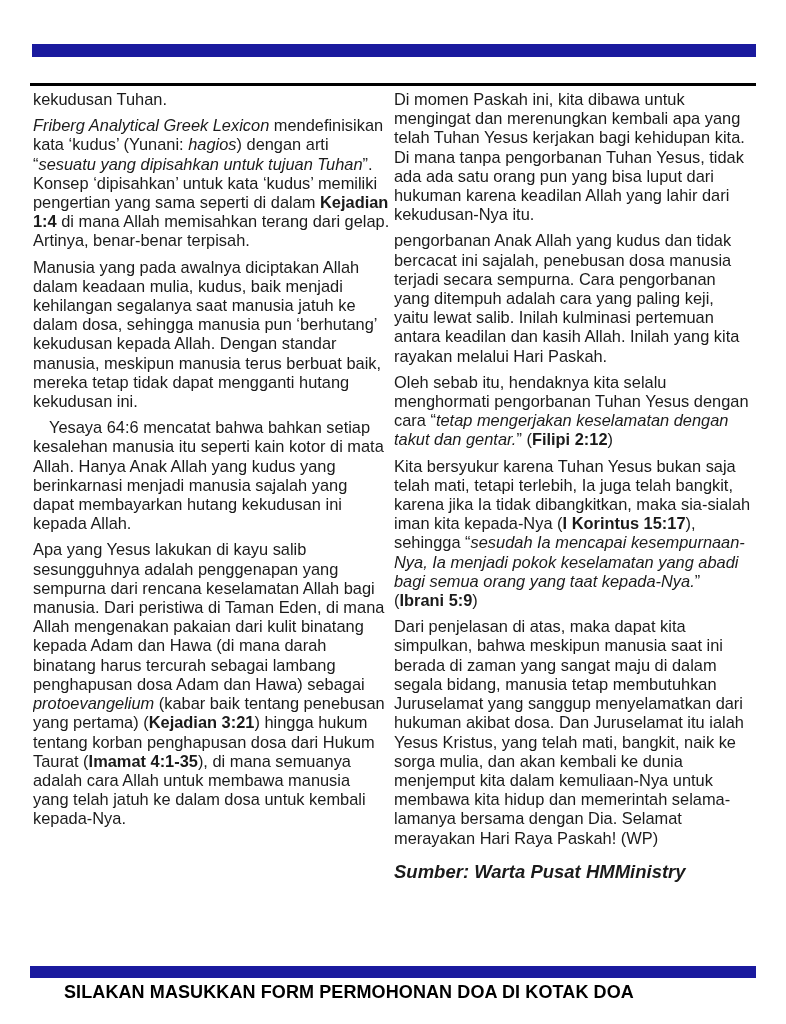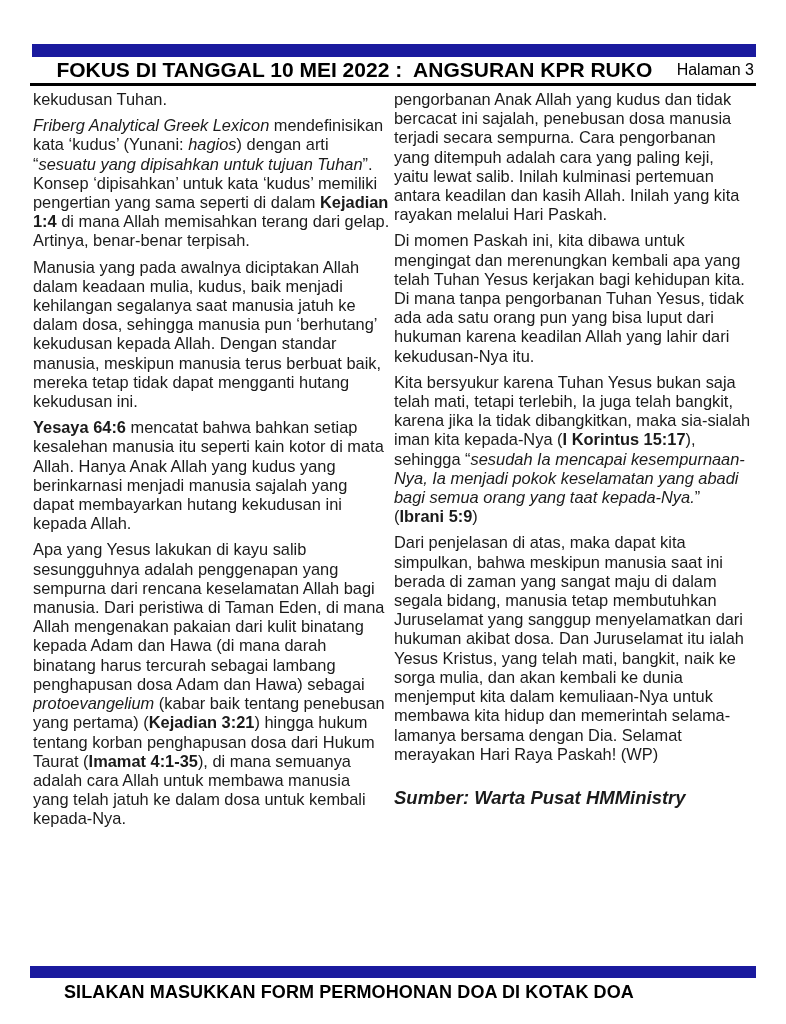--- a/index.html
+++ b/index.html
@@ -46,56 +46,53 @@
     text-align:left;
   }
   .col p{
     margin:0 0 7px 0;
     padding:0;
   }
   .col p.source{
     font-size:18.5px;
     font-weight:bold;
     font-style:italic;
-    margin-top:24px;
+    margin-top:14px;
   }
   .footer-bar{
     position:absolute;left:30px;top:966px;width:726px;height:12px;
   }
   .footer-text{
     position:absolute;left:64px;top:982px;width:694px;
     font-size:18px;font-weight:bold;color:#000000;
     letter-spacing:0.1px;
   }
 </style>
 </head>
 <body>
 
 <div class="page">
 
   <div class="top-bar" style="background-color: rgb(26, 26, 158);"></div>
 
-  <div class="header-row">
-    <div class="header-title">FOKUS DI TANGGAL 10 MEI 2022 :  ANGSURAN KPR RUKO</div>
-    <div class="page-number">Halaman 3</div>
-  </div>
 
   <div class="header-rule" style="background-color: rgb(0, 0, 0);"></div>
 
   <div class="content">
     <div class="col">
       <p><span>kekudusan Tuhan.</span></p>
       <p><span style="font-style: italic;">Friberg Analytical Greek Lexicon</span><span> mendefinisikan kata ‘kudus’ (Yunani: </span><span style="font-style: italic;">hagios</span><span>) dengan arti “</span><span style="font-style: italic;">sesuatu yang dipisahkan untuk tujuan Tuhan</span><span>”. Konsep ‘dipisahkan’ untuk kata ‘kudus’ memiliki pengertian yang sama seperti di dalam </span><span style="font-weight: bold;">Kejadian 1:4</span><span> di mana Allah memisahkan terang dari gelap. Artinya, benar-benar terpisah.</span></p>
       <p><span>Manusia yang pada awalnya diciptakan Allah dalam keadaan mulia, kudus, baik menjadi kehilangan segalanya saat manusia jatuh ke dalam dosa, sehingga manusia pun ‘berhutang’ kekudusan kepada Allah. Dengan standar manusia, meskipun manusia terus berbuat baik, mereka tetap tidak dapat mengganti hutang kekudusan ini.</span></p>
-      <p><span style="font-weight: bold;">Yesaya 64:6</span><span> mencatat bahwa bahkan setiap kesalehan manusia itu seperti kain kotor di mata Allah. Hanya Anak Allah yang kudus yang berinkarnasi menjadi manusia sajalah yang dapat membayarkan hutang kekudusan ini kepada Allah.</span></p>
+      <p><span style="font-weight: normal; margin-left: 16px;">Yesaya 64:6</span><span> mencatat bahwa bahkan setiap kesalehan manusia itu seperti kain kotor di mata Allah. Hanya Anak Allah yang kudus yang berinkarnasi menjadi manusia sajalah yang dapat membayarkan hutang kekudusan ini kepada Allah.</span></p>
       <p><span>Apa yang Yesus lakukan di kayu salib sesungguhnya adalah penggenapan yang sempurna dari rencana keselamatan Allah bagi manusia. Dari peristiwa di Taman Eden, di mana Allah mengenakan pakaian dari kulit binatang kepada Adam dan Hawa (di mana darah binatang harus tercurah sebagai lambang penghapusan dosa Adam dan Hawa) sebagai </span><span style="font-style: italic;">protoevangelium</span><span> (kabar baik tentang penebusan yang pertama) (</span><span style="font-weight: bold;">Kejadian 3:21</span><span>) hingga hukum tentang korban penghapusan dosa dari Hukum Taurat (</span><span style="font-weight: bold;">Imamat 4:1-35</span><span>), di mana semuanya adalah cara Allah untuk membawa manusia yang telah jatuh ke dalam dosa untuk kembali kepada-Nya.</span></p>
     </div>
     <div class="col">
+      <p><span>Di momen Paskah ini, kita dibawa untuk mengingat dan merenungkan kembali apa yang telah Tuhan Yesus kerjakan bagi kehidupan kita. Di mana tanpa pengorbanan Tuhan Yesus, tidak ada ada satu orang pun yang bisa luput dari hukuman karena keadilan Allah yang lahir dari kekudusan-Nya itu.</span></p>
       <p><span>pengorbanan Anak Allah yang kudus dan tidak bercacat ini sajalah, penebusan dosa manusia terjadi secara sempurna. Cara pengorbanan yang ditempuh adalah cara yang paling keji, yaitu lewat salib. Inilah kulminasi pertemuan antara keadilan dan kasih Allah. Inilah yang kita rayakan melalui Hari Paskah.</span></p>
-      <p><span>Di momen Paskah ini, kita dibawa untuk mengingat dan merenungkan kembali apa yang telah Tuhan Yesus kerjakan bagi kehidupan kita. Di mana tanpa pengorbanan Tuhan Yesus, tidak ada ada satu orang pun yang bisa luput dari hukuman karena keadilan Allah yang lahir dari kekudusan-Nya itu.</span></p>
+      <p><span>Oleh sebab itu, hendaknya kita selalu menghormati pengorbanan Tuhan Yesus dengan cara “</span><span style="font-style: italic;">tetap mengerjakan keselamatan dengan takut dan gentar.</span><span>” (</span><span style="font-weight: bold;">Filipi 2:12</span><span>)</span></p>
       <p><span>Kita bersyukur karena Tuhan Yesus bukan saja telah mati, tetapi terlebih, Ia juga telah bangkit, karena jika Ia tidak dibangkitkan, maka sia-sialah iman kita kepada-Nya (</span><span style="font-weight: bold;">I Korintus 15:17</span><span>), sehingga “</span><span style="font-style: italic;">sesudah Ia mencapai kesempurnaan-Nya, Ia menjadi pokok keselamatan yang abadi bagi semua orang yang taat kepada-Nya.</span><span>” (</span><span style="font-weight: bold;">Ibrani 5:9</span><span>)</span></p>
       <p><span>Dari penjelasan di atas, maka dapat kita simpulkan, bahwa meskipun manusia saat ini berada di zaman yang sangat maju di dalam segala bidang, manusia tetap membutuhkan Juruselamat yang sanggup menyelamatkan dari hukuman akibat dosa. Dan Juruselamat itu ialah Yesus Kristus, yang telah mati, bangkit, naik ke sorga mulia, dan akan kembali ke dunia menjemput kita dalam kemuliaan-Nya untuk membawa kita hidup dan memerintah selama-lamanya bersama dengan Dia. Selamat merayakan Hari Raya Paskah! (WP)</span></p>
       <p class="source"><span style="font-weight: bold; font-style: italic;">Sumber: Warta Pusat HMMinistry</span></p>
     </div>
   </div>
 
   <div class="footer-bar" style="background-color: rgb(26, 26, 158);"></div>
 
   <div class="footer-text">SILAKAN MASUKKAN FORM PERMOHONAN DOA DI KOTAK DOA</div>
 

